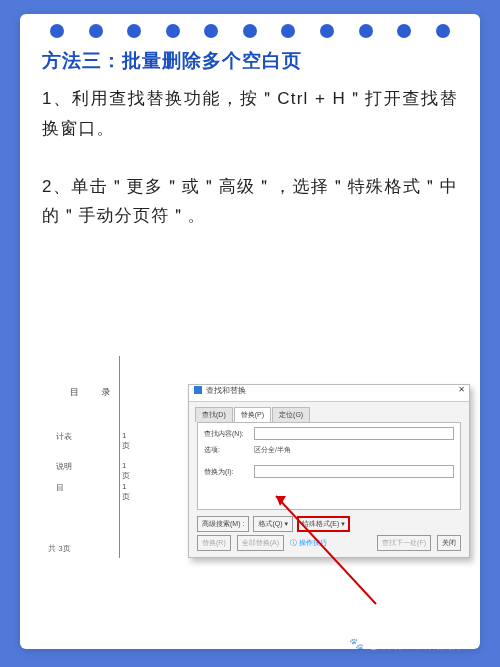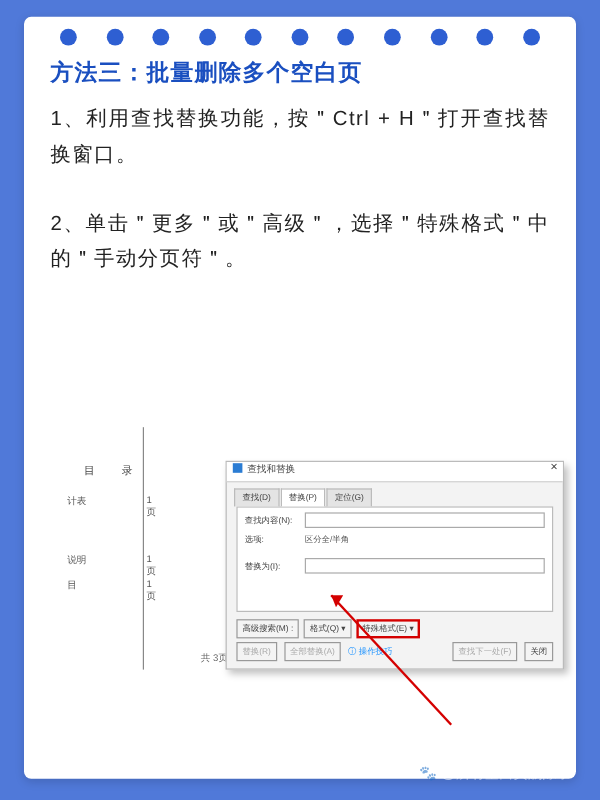--- a/index.html
+++ b/index.html
@@ -9,21 +9,21 @@
   .binder span{width:14px;height:14px;border-radius:50%;background:#2e5fd2}
   .content{padding:34px 22px 0}
   .title{color:#1a4fc0;font-size:19px;font-weight:bold;margin-bottom:10px;letter-spacing:1px}
   .step{font-size:17px;color:#222;line-height:1.75;letter-spacing:1.2px;text-align:justify;margin-bottom:28px}
   .shot{position:absolute;left:28px;right:24px;top:338px;height:230px}
   .doc{position:absolute;left:0;top:0;width:142px;height:210px;background:#fff;font-size:9px;color:#444}
   .doc .vline{position:absolute;left:50%;top:4px;bottom:4px;border-left:1px solid #888}
   .doc .hd{position:absolute;left:22px;top:34px;letter-spacing:10px}
   .row{position:absolute;left:8px;font-size:8px;color:#555}
   .row .c2{position:absolute;left:66px}
-  .foot{position:absolute;left:0;right:0;bottom:8px;text-align:right;font-size:8px;color:#666}
+  .foot{position:absolute;left:0;right:0;bottom:8px;text-align:left;font-size:8px;color:#666}
   .dlg{position:absolute;left:140px;top:32px;width:280px;height:172px;background:#f3f3f3;border:1px solid #bbb;box-shadow:3px 4px 6px rgba(0,0,0,.25);font-size:8px;color:#444}
   .tbar{height:16px;background:#fff;border-bottom:1px solid #ccc;display:flex;align-items:flex-start;padding:0 4px;font-size:8px}
   .tbar svg{margin-right:3px}
   .close{margin-left:auto}
   .tabs{display:flex;gap:1px;margin:5px 0 0 6px}
   .tab{padding:2px 6px;background:#fff;border:1px solid #bbb;border-bottom:none;font-size:7px}
   .tab.off{background:#e4e4e4}
   .frm{margin:0 8px;border:1px solid #bbb;background:#fff;height:78px;padding:4px 6px}
   .fr{display:flex;align-items:center;margin-bottom:5px;gap:4px}
   .lbl{width:46px;font-size:7px}
@@ -59,21 +59,21 @@
     <div class="content">
       <div class="title">方法三：批量删除多个空白页</div>
       <div class="step">1、利用查找替换功能，按＂Ctrl + H＂打开查找替换窗口。</div>
       <div class="step">2、单击＂更多＂或＂高级＂，选择＂特殊格式＂中的＂手动分页符＂。</div>
     </div>
 
     <div class="shot">
       <div class="doc">
         <div class="vline"></div>
         <div class="hd">目 录</div>
-        <div class="row" style="top:60px"><span>计表</span><span class="c2">1 页</span></div>
+        <div class="row" style="top:79px"><span>计表</span><span class="c2">1 页</span></div>
         <div class="row" style="top:109px"><span>说明</span><span class="c2">1 页</span></div>
         <div class="row" style="top:130px"><span>目</span><span class="c2">1 页</span></div>
         <div class="foot">共 3页</div>
       </div>
 
       <div class="dlg">
         <div class="tbar">
           <svg width="10" height="10">
               <rect x="1" y="1" width="8" height="8" fill="#2b7cd3"></rect>
             </svg>

